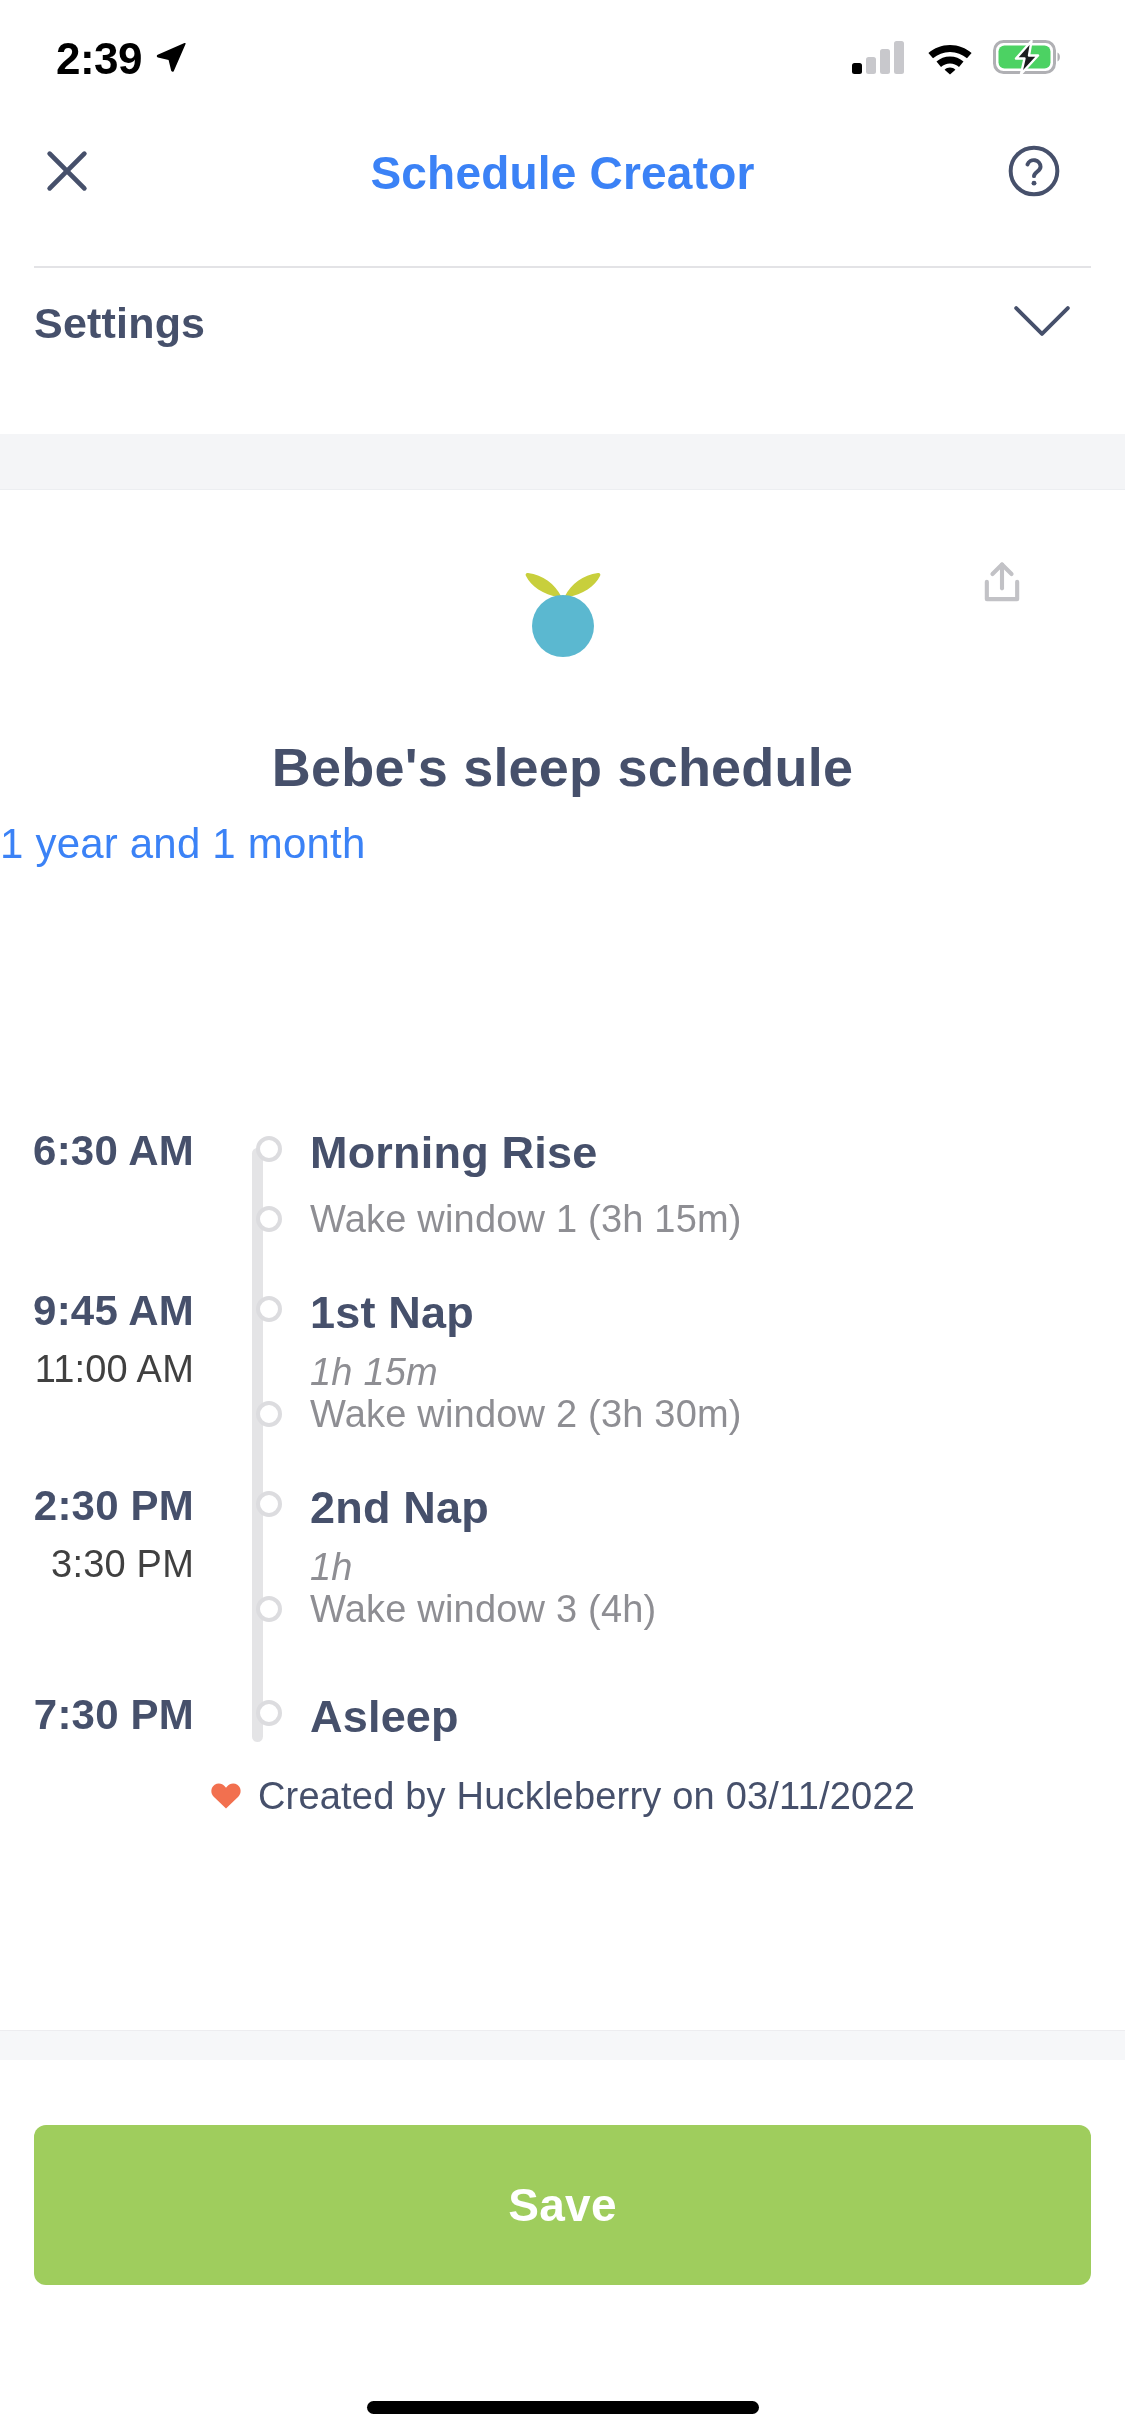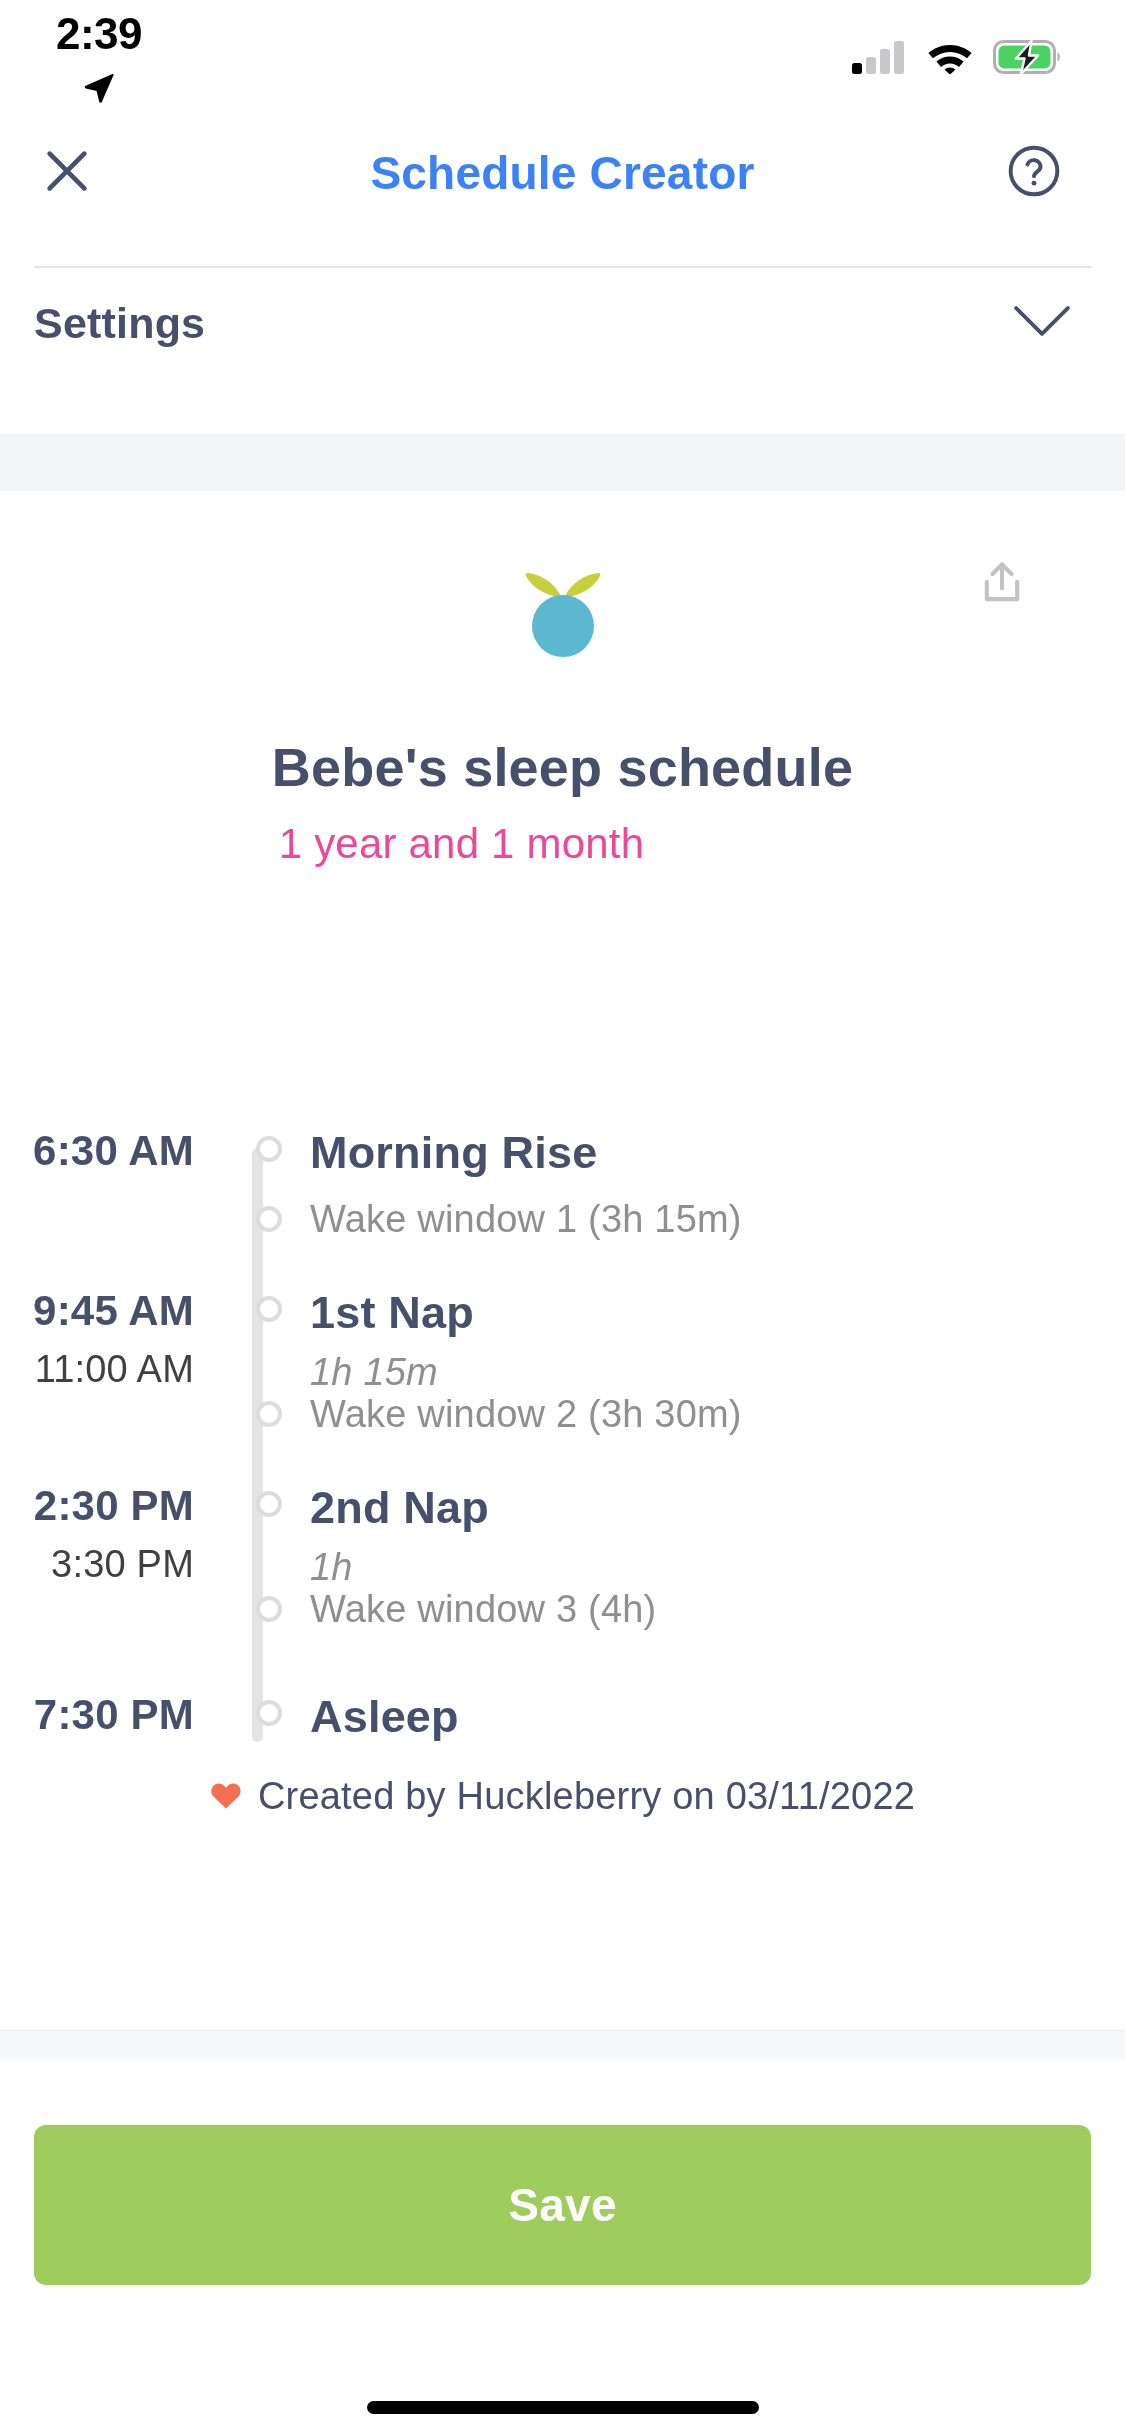--- a/index.html
+++ b/index.html
@@ -12,21 +12,21 @@
     overflow:hidden;
   }
   .screen { position:relative; width:1125px; height:2436px; background:#fff; }
 
   
   .statusbar {
     position:absolute; top:0; left:0; width:1125px; height:118px;
     display:flex; align-items:center; justify-content:space-between;
     padding:0 62px 0 56px;
   }
-  .status-left { display:flex; align-items:center; gap:12px;flex-direction:column; }
+  .status-left { display:flex; align-items:center; gap:12px; }
   .status-time {
     font-size:44px; font-weight:700; color:#000; letter-spacing:-0.5px;
     font-family:"Liberation Sans", sans-serif;
   }
   .loc-arrow { display:block; }
   .status-right { display:flex; align-items:center; gap:18px; }
 
   
   .header {
     position:absolute; top:118px; left:0; width:1125px; height:110px;
@@ -79,22 +79,22 @@
   .share-btn {
     position:absolute; top:68px; right:95px;
     width:56px; height:56px; display:flex; align-items:center; justify-content:center;
   }
 
   .sched-title {
     position:absolute; top:246px; left:0; width:1125px; text-align:center;
     font-size:54px; font-weight:700; color:#46506b; letter-spacing:0.2px;
   }
   .sched-sub {
-    position:absolute; top:330px; left:0; width:923px; text-align:center;
-    font-size:42px; font-weight:400; color:#ec4899; letter-spacing:0.2px;
+    position:absolute; top:330px; left:0; width:923px; 
+    font-size:42px; font-weight:400; color:#3b82f6; letter-spacing:0.2px;
   }
 
   
   .timeline {
     position:absolute; top:640px; left:0; width:1125px;
   }
   .tl-line {
     position:absolute; left:252px; top:18px; width:11px; height:594px;
     background:#e4e4e6; border-radius:6px;
   }

